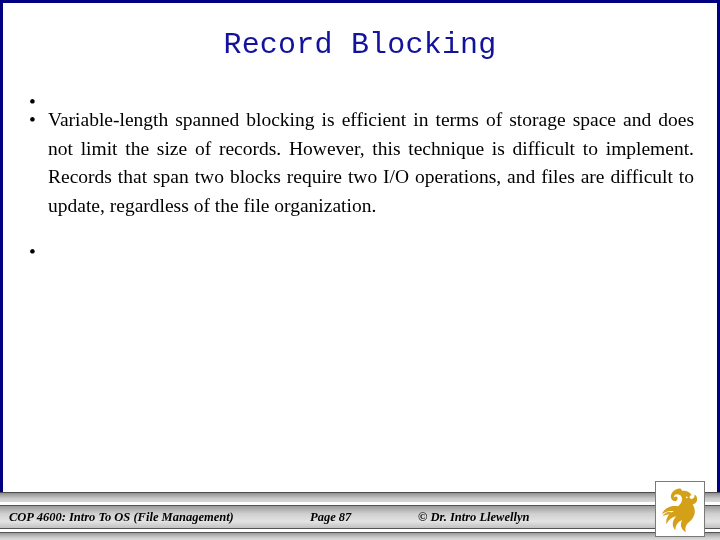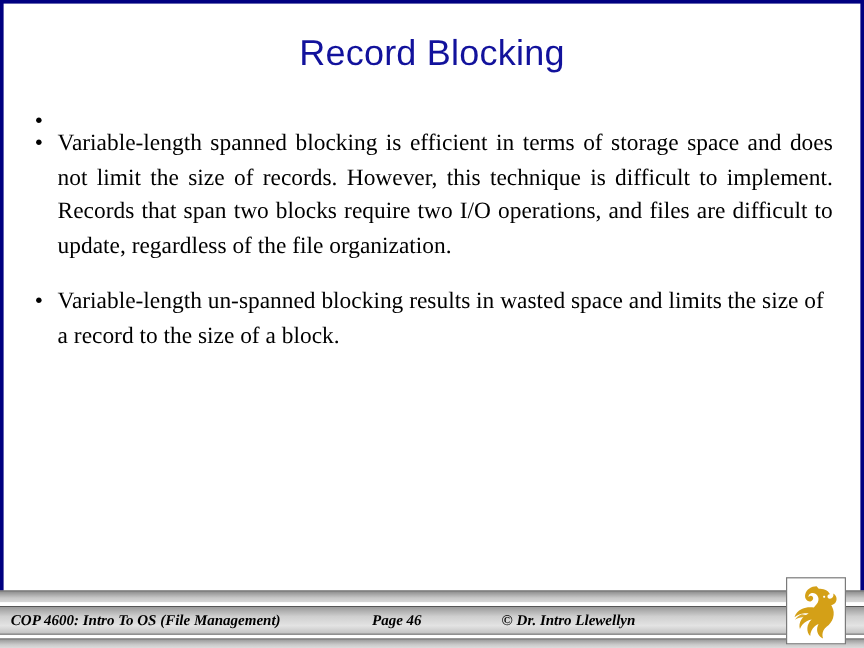--- a/index.html
+++ b/index.html
@@ -38,21 +38,21 @@
     width: 3px; height: 492px;
     background: #000080;
   }
 
   .title {
     position: absolute;
     left: 0;
     top: 28px;
     width: 720px;
     text-align: center;
-    font-family: Liberation Sans, sans-serif;
+    font-family: Liberation Mono, monospace;
     font-size: 30px;
     font-weight: normal;
     color: #12129c;
     letter-spacing: 0.2px;
     white-space: nowrap;
   }
 
   .body-area {
     position: absolute;
     left: 22px;
@@ -177,34 +177,33 @@
       <span class="dot">•</span>
     </div>
 
     <div class="bullet">
       <span class="dot">•</span>
       <span>Variable-length spanned blocking is efficient in terms of storage space and does not limit the size of records.  However, this technique is difficult to implement.  Records that span two blocks require two I/O operations, and files are difficult to update, regardless of the file organization.</span>
     </div>
 
     <div class="bullet ragged">
       <span class="dot">•</span>
-      <span>Variable-length un-spanned blocking results in wasted space and limits the size of a record to the size of a block.</span>
     </div>
 
   </div>
 
   <div class="footer">
     <div class="footer-band band-a"></div>
     <div class="footer-band band-b"></div>
     <div class="footer-band band-c"></div>
     <div class="footer-band band-d"></div>
     <div class="footer-band band-e"></div>
 
     <div class="footer-text ft-course">COP 4600: Intro To OS  (File Management)</div>
-    <div class="footer-text ft-page">Page 46</div>
+    <div class="footer-text ft-page">Page 87</div>
     <div class="footer-text ft-author">© Dr. Intro Llewellyn</div>
   </div>
 
   <div class="logo-box">
     <svg width="48" height="54" viewBox="0 0 48 54" aria-hidden="true">
       <g fill="#d4a017">
         <path d="M24.5 6.5c-4.6 0-8.3 2.6-9.4 6.4-.5 1.8-.2 3.6.9 4.9 1 1.2 2.6 1.7 3.9 1.2 1.2-.4 1.9-1.6 1.7-2.8-.2-1.1-1.1-1.8-2.1-1.7-.8.1-1.4.6-1.6 1.3-.3-.9 0-1.9.7-2.6 1.2-1.2 3.3-1.4 4.9-.5 2 1.1 2.9 3.4 2.5 5.7-.2 1.1-.7 2.1-1.4 3l-2.4 2.9c-3.5-.5-7-.2-10 1.2-3.2 1.5-5.4 4-6.1 6.9 2.3-2 5.2-3.2 8.3-3.4 1.2-.1 2.4 0 3.5.2-2.6 1.1-4.8 2.9-6.2 5.2-1.5 2.5-1.9 5.3-1.1 7.8 1.1-2.9 3.2-5.3 6-6.7 1.2-.6 2.5-1 3.8-1.2-2.1 1.9-3.4 4.4-3.6 7-.2 2.6.7 5.1 2.4 6.8.1-3.1 1.4-6 3.6-8 1-.9 2.1-1.6 3.3-2.1l-.6 1.4c-.9 2.3-.8 4.8.3 6.9.9 1.8 2.4 3.1 4.1 3.8-.8-2.2-.7-4.6.3-6.7.6-1.3 1.5-2.4 2.6-3.2 2.6-1.9 4.5-4.4 5.4-7.3 1-3.2.7-6.6-.9-9.5l-.6-1c1.6-.3 3-1.3 3.8-2.7.9-1.6.9-3.5 0-5.1-.5-.9-1.3-1.6-2.2-2 .4 1 .3 2.1-.3 3-.6.9-1.6 1.4-2.6 1.3-.9-.1-1.6-.7-1.8-1.5-.2-.8.2-1.6.9-2 .4-.2.8-.2 1.2-.1-.8-1.8-2.3-3.2-4.2-3.9-1.6-.6-3.4-.7-5.2-.7z"></path>
         <path d="M12.2 29.8c-2.4.9-4.4 2.5-5.7 4.6 1.9-1.2 4.1-1.9 6.3-2 .9 0 1.8 0 2.6.2l1.3-1.8c-1.5-.6-3-.9-4.5-1z" opacity="0.9"></path>
         <path d="M30.8 16.2c.5 0 .9-.4.9-.9s-.4-.9-.9-.9-.9.4-.9.9.4.9.9.9z" fill="#ffffff"></path>
       </g>

